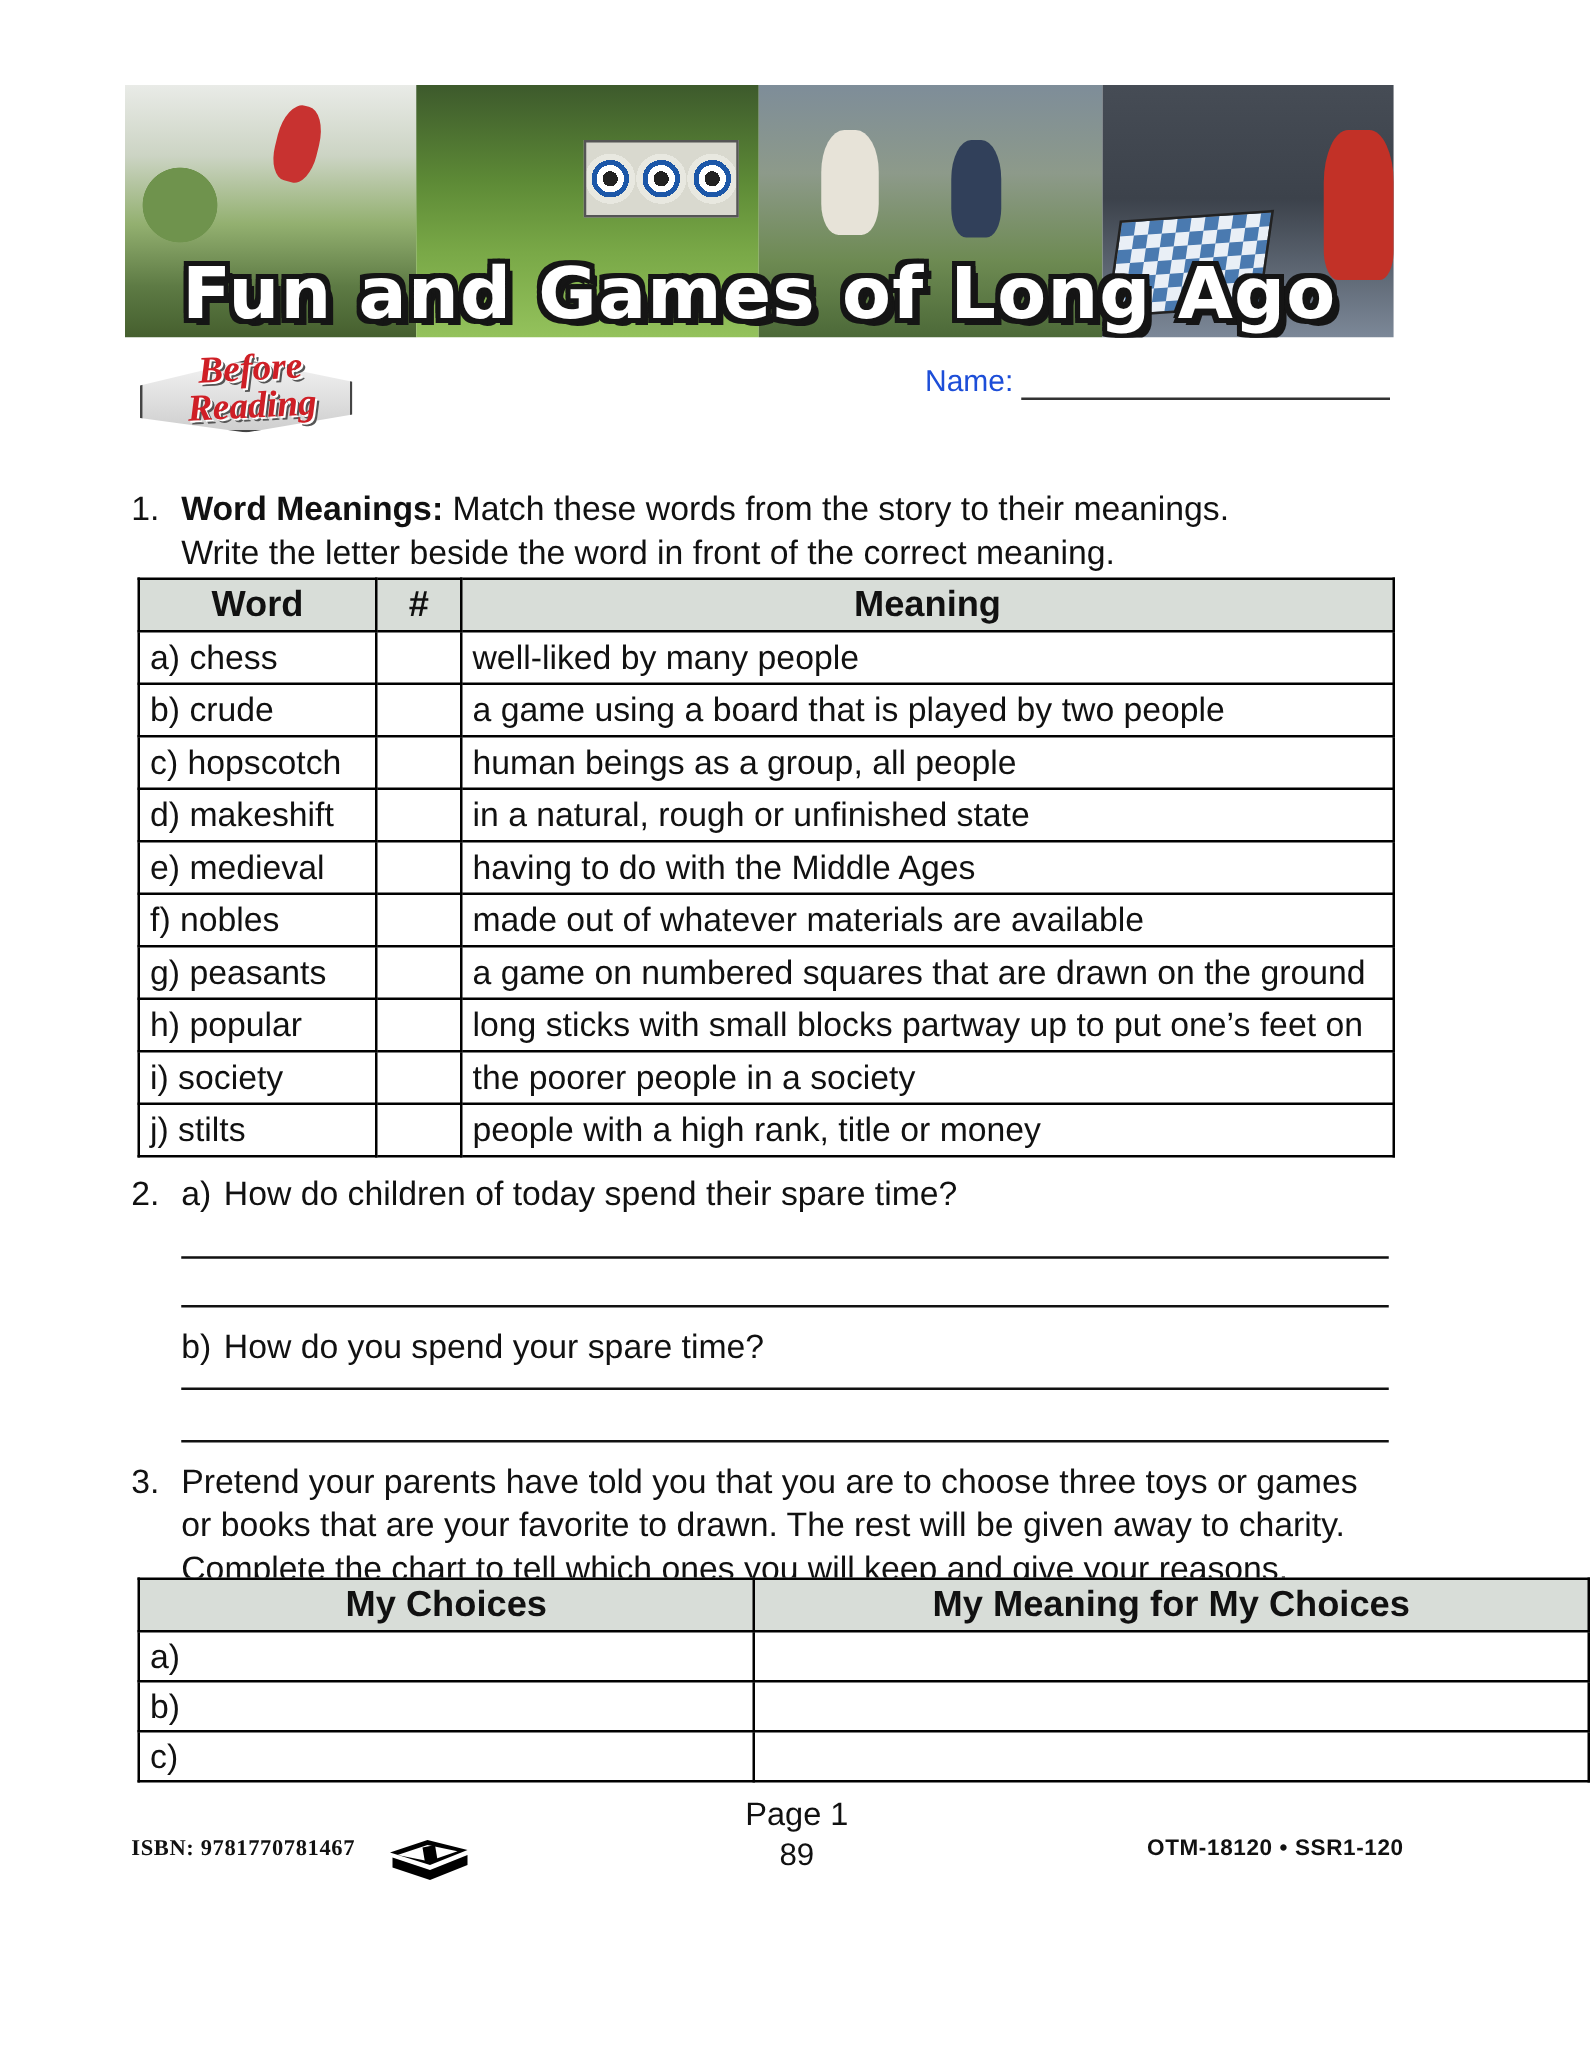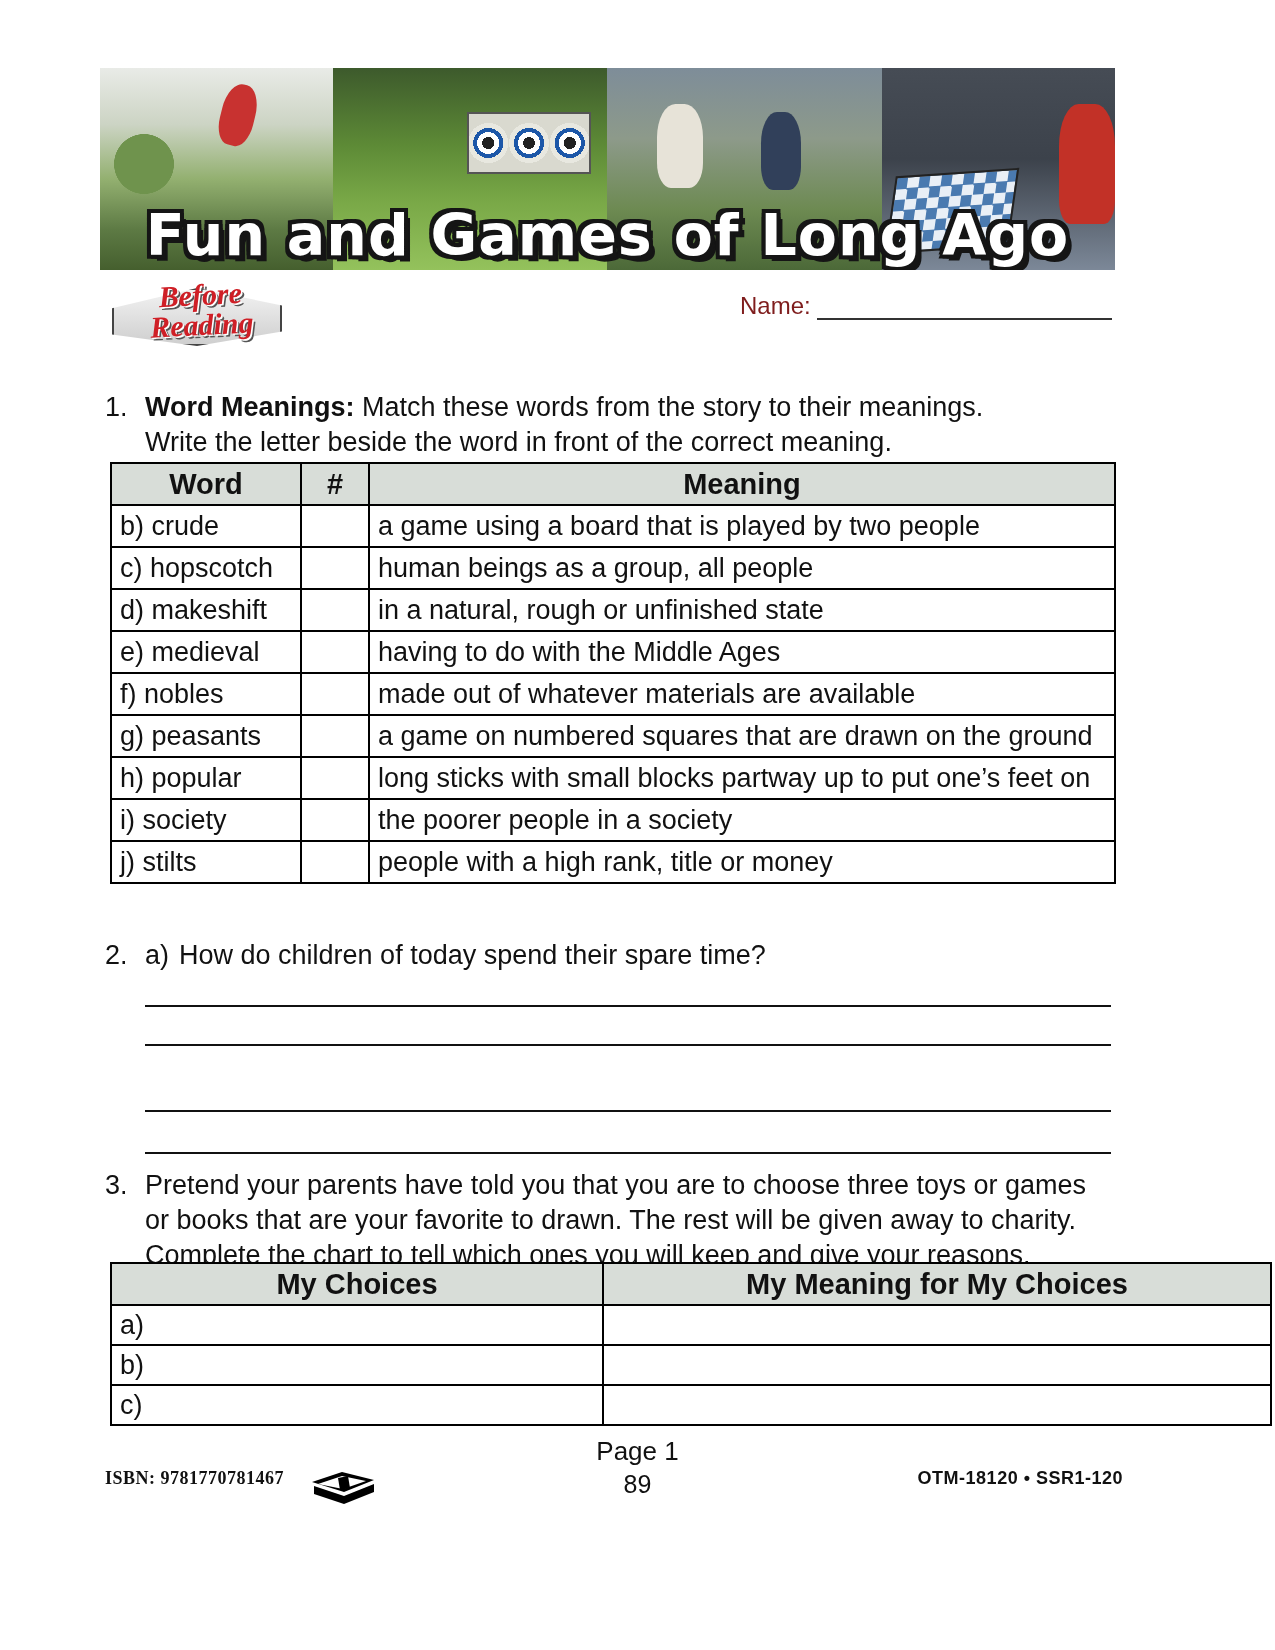--- a/index.html
+++ b/index.html
@@ -37,21 +37,21 @@
   .badge-book { position: absolute; left: 6px; top: 8px; width: 170px; height: 58px;
     background: linear-gradient(180deg,#f2f2f2,#cfcfcf); border: 2px solid #444;
     clip-path: polygon(0% 35%, 50% 0%, 100% 30%, 100% 75%, 50% 100%, 0% 80%); }
   .badge-text { position: absolute; left: 0; top: 0; width: 100%; text-align: center;
     font-family: "Liberation Serif", serif; font-style: italic; font-weight: bold;
     font-size: 30px; line-height: 30px; color: #cf1f26; transform: rotate(-3deg);
     text-shadow: 1.5px 1.5px 0 #fff, 3px 3px 0 #555; }
 
   
   .name-row { position: absolute; left: 740px; top: 292px; width: 372px; display: flex; align-items: flex-end; }
-  .name-label { font-size: 24px; color: #7f1d1d; }
+  .name-label { font-size: 24px; color: #1d4ed8; }
   .name-line { flex: 1; height: 26px; margin-left: 6px; border-bottom: 2px solid #333; }
 
   
   .q { position: absolute; left: 105px; width: 1012px; display: flex; font-size: 27px; line-height: 35px; }
   .qnum { width: 40px; flex: 0 0 40px; }
   .qtext { flex: 1; }
   .sub-label { display: inline-block; margin-right: 10px; }
 
   .writing-line { position: absolute; left: 145px; width: 966px; border-top: 2.5px solid #111; }
 
@@ -115,20 +115,25 @@
       </colgroup>
     <thead>
       <tr>
         <th>Word</th>
         <th>#</th>
         <th>Meaning</th>
       </tr>
     </thead>
     <tbody>
       <tr>
+          <td>a) chess</td>
+          <td></td>
+          <td>well-liked by many people</td>
+        </tr>
+      <tr>
           <td>b) crude</td>
           <td></td>
           <td>a game using a board that is played by two people</td>
         </tr>
       <tr>
           <td>c) hopscotch</td>
           <td></td>
           <td>human beings as a group, all people</td>
         </tr>
       <tr>
@@ -169,20 +174,23 @@
     </tbody>
   </table>
 
   <div class="q" style="top: 938px;">
     <span class="qnum">2.</span>
     <div class="qtext"><span class="sub-label">a)</span><span>How do children of today spend their spare time?</span></div>
   </div>
   <div class="writing-line" style="top: 1005px;"></div>
   <div class="writing-line" style="top: 1044px;"></div>
 
+  <div class="q" style="top: 1060px; left: 145px; width: 972px;">
+    <div class="qtext"><span class="sub-label">b)</span><span>How do you spend your spare time?</span></div>
+  </div>
   <div class="writing-line" style="top: 1110px;"></div>
   <div class="writing-line" style="top: 1152px;"></div>
 
   <div class="q" style="top: 1168px;">
     <span class="qnum">3.</span>
     <div class="qtext">Pretend your parents have told you that you are to choose three toys or games or books that are your favorite to drawn. The rest will be given away to charity. Complete the chart to tell which ones you will keep and give your reasons.</div>
   </div>
 
   <table class="tbl" id="choices-table">
     <colgroup>

